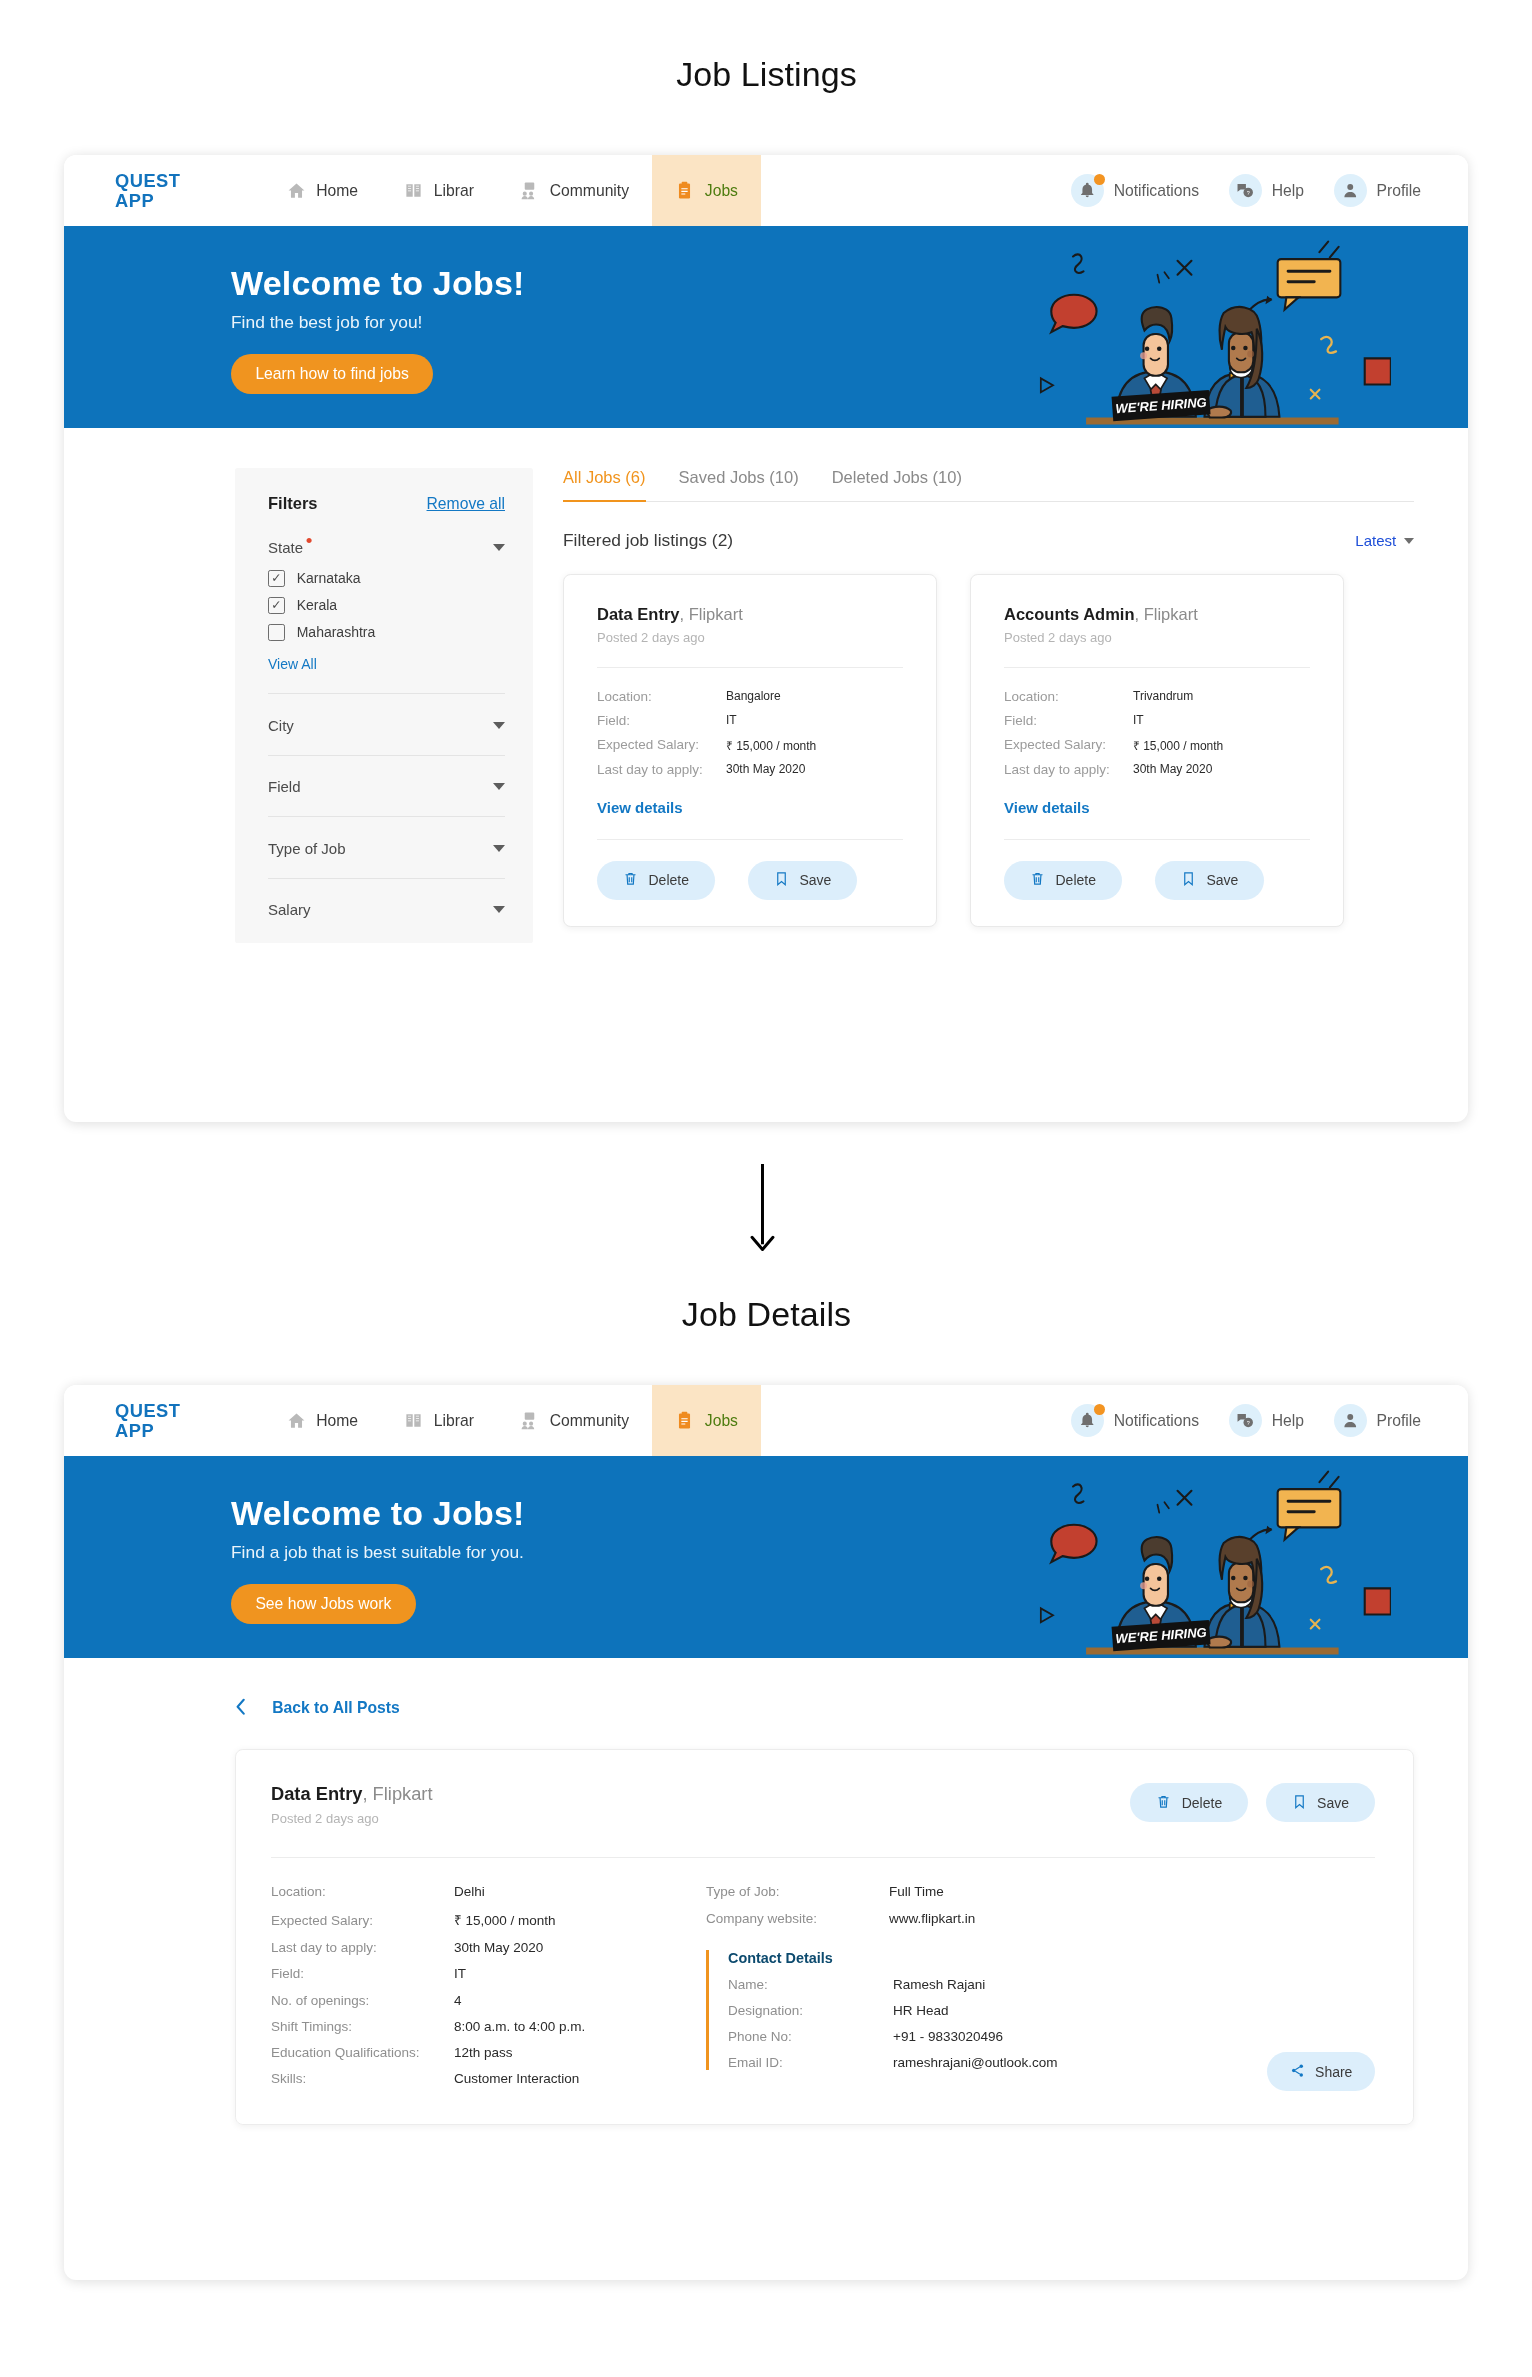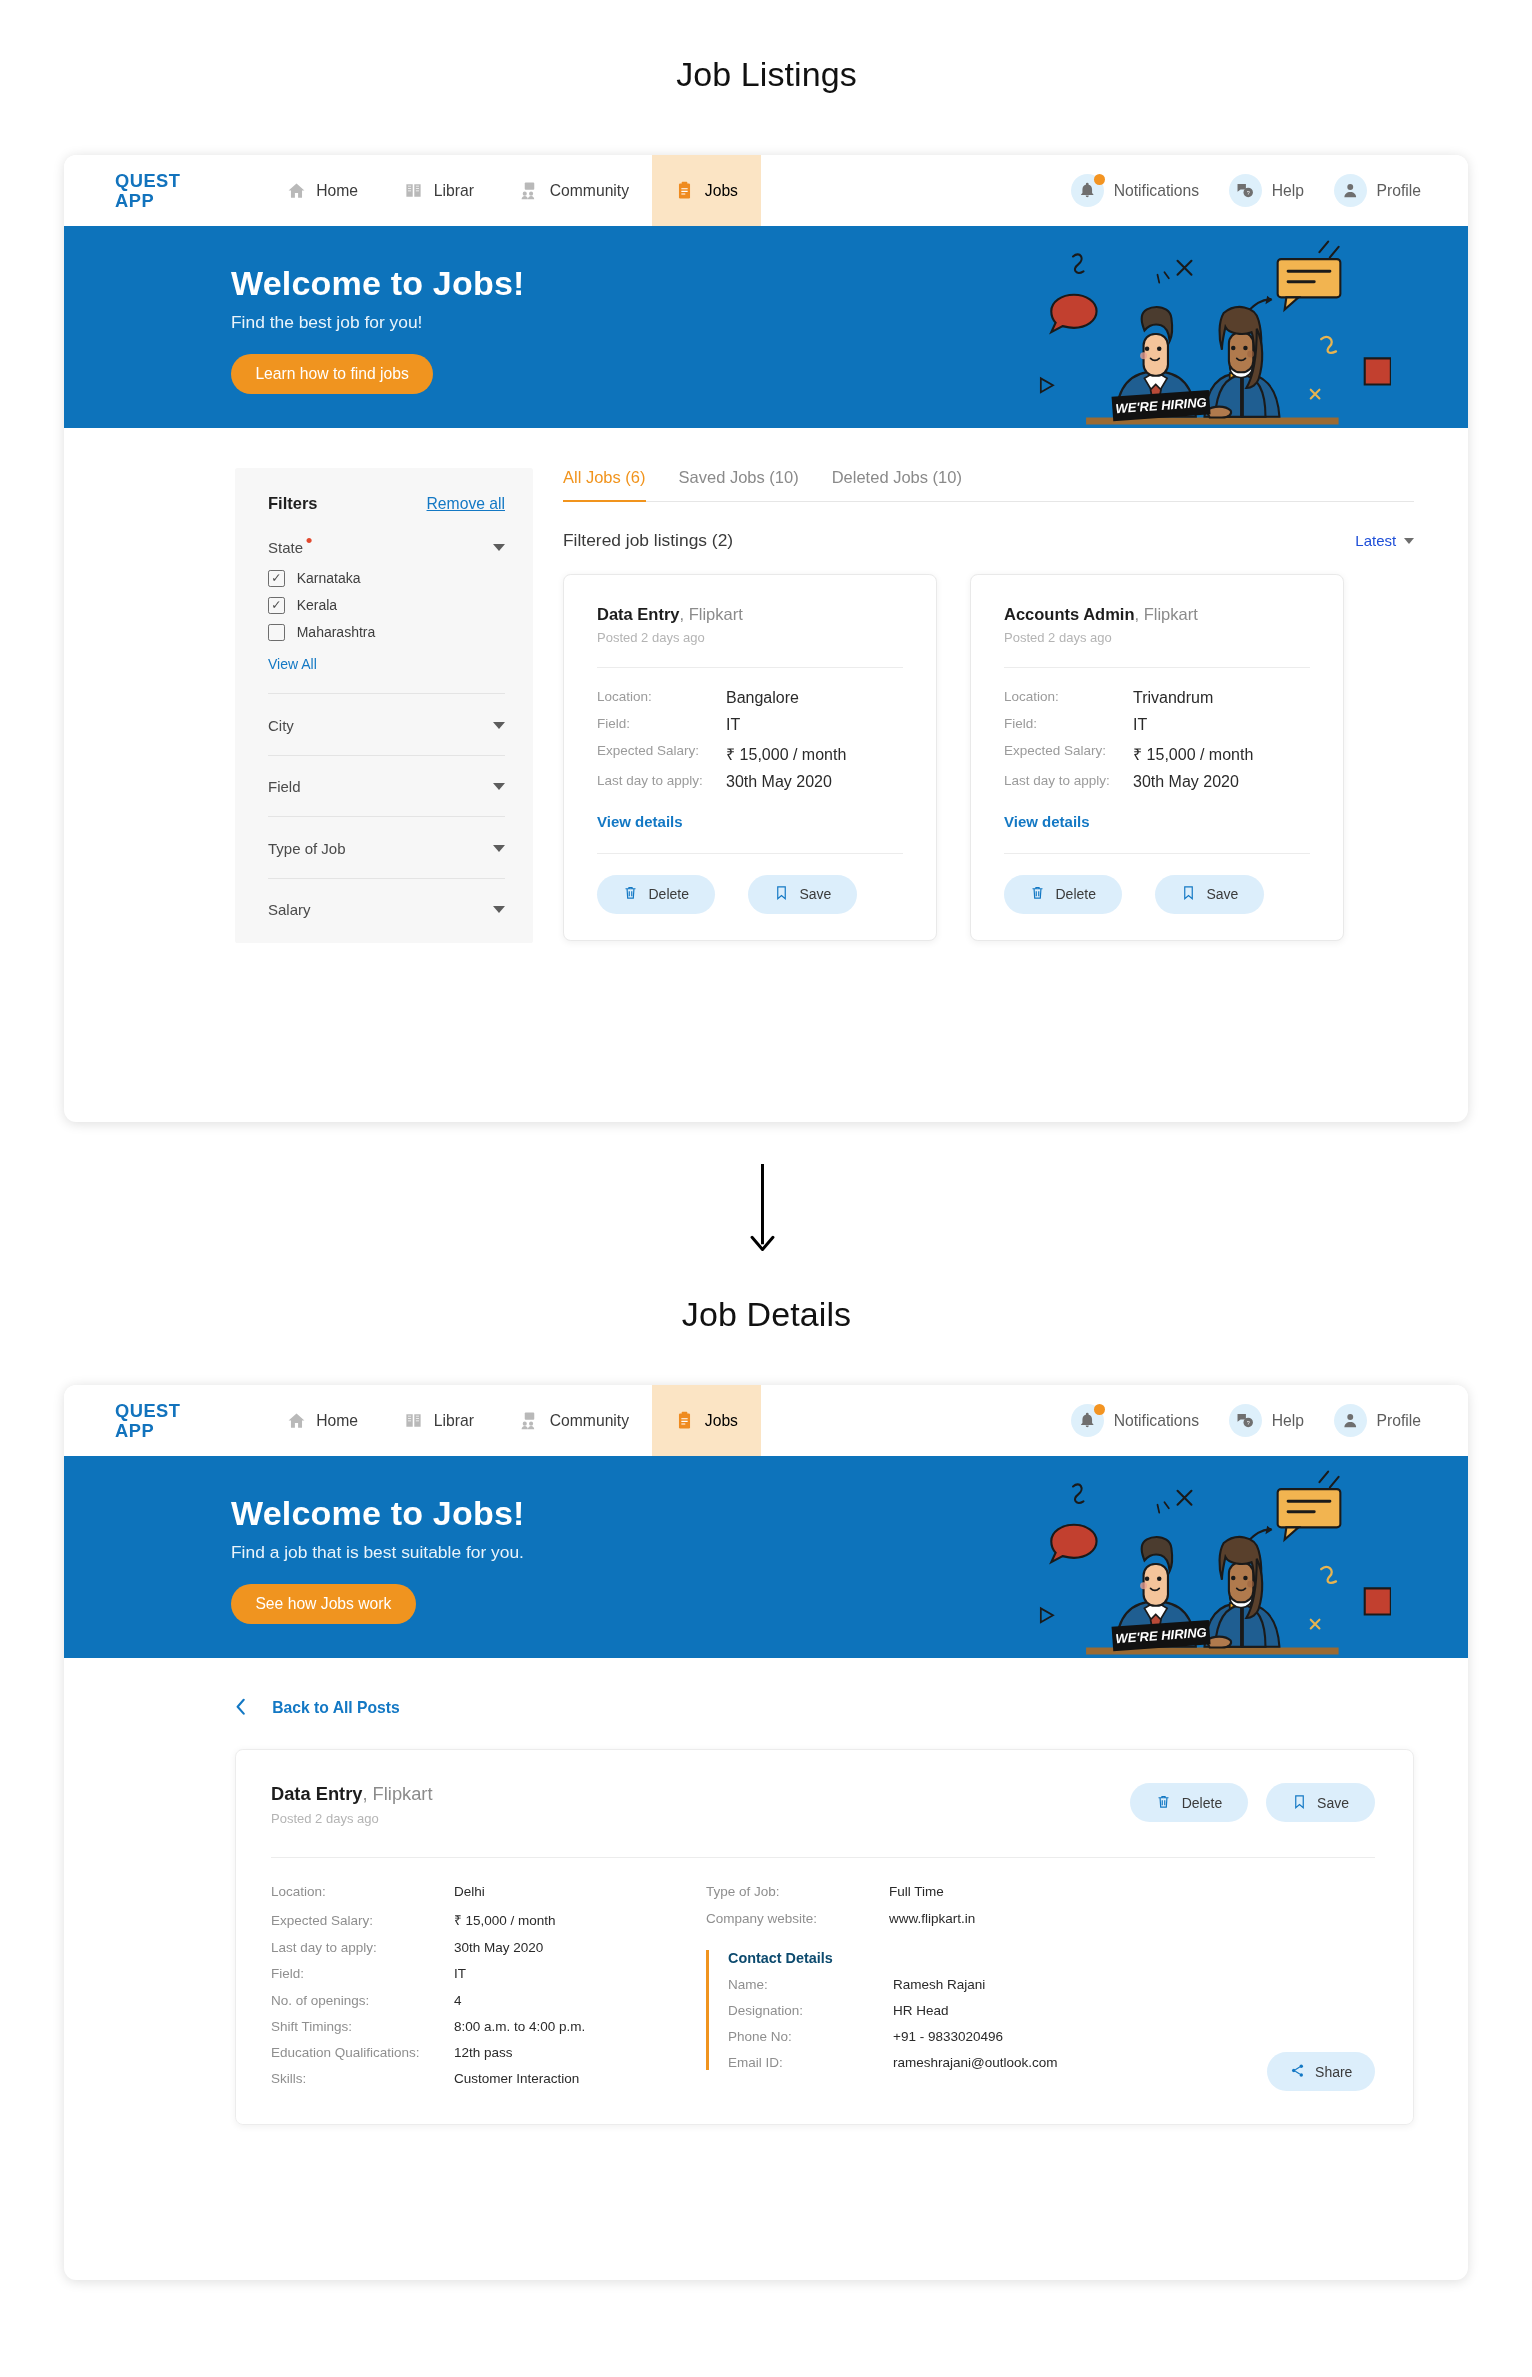--- a/index.html
+++ b/index.html
@@ -62,21 +62,21 @@
     letter-spacing: 0.5px;
   }
   .nav-links { display: flex; align-items: stretch; margin-left: 42px; }
   .nav-item {
     display: flex; align-items: center; gap: 9.6px;
     padding: 0 22.6px;
     font-size: 15.7px;
     color: #3b3b3b;
     cursor: pointer;
   }
-  .nav-item.active { background: #fbe4c4; color: #000000; font-weight: 500; align-items: center; }
+  .nav-item.active { background: #fbe4c4; color: #4d7c0f; font-weight: 500; align-items: center; }
   .nav-item .nav-ico { width: 21px; height: 21px; display:flex; align-items:center; justify-content:center; }
   .nav-right {
     margin-left: auto;
     display: flex; align-items: center; gap: 30px;
     padding-right: 47px;
   }
   .nav-right .nav-item { padding: 0; color: #5d5d5d; }
   .circ-ico {
     width: 33px; height: 33px; border-radius: 50%;
     background: #def0fb;
@@ -179,21 +179,21 @@
     border-radius: 7.8px;
     box-shadow: 0 1.7px 7.8px rgba(0,0,0,.06);
     padding: 30px 33px 26px 33px;
   }
   .job-title { font-size: 16.5px; color: #8b8b8b; }
   .job-title b { color: #1d1d1d; font-weight: 700; }
   .posted { font-size: 13px; color: #b4b4b4; margin-top: 6.1px; }
   .card-divider { height: 0.9px; background: #ececec; margin: 22.6px 0 21px 0; }
   .kv { display: grid; grid-template-columns: 129px 1fr; row-gap: 8.7px; }
   .kv .k { font-size: 13.5px; color: #9b9b9b; }
-  .kv .v { font-size: 16px; color: #2a2a2a; }
+  .kv .v { font-size: 12px; color: #2a2a2a; }
   .view-details { font-size: 15px; font-weight: 700; margin-top: 22px; display: inline-block; }
   .card-actions { display: flex; gap: 33px; margin-top: 12.2px; }
   .pill {
     background: #dceefb; border: none; border-radius: 35px;
     padding: 10.5px 26px; font-size: 14px; color: #3b3b3b;
     display: flex; align-items: center; gap: 10.5px; cursor: pointer;
     font-family: inherit;
   }
 
   

